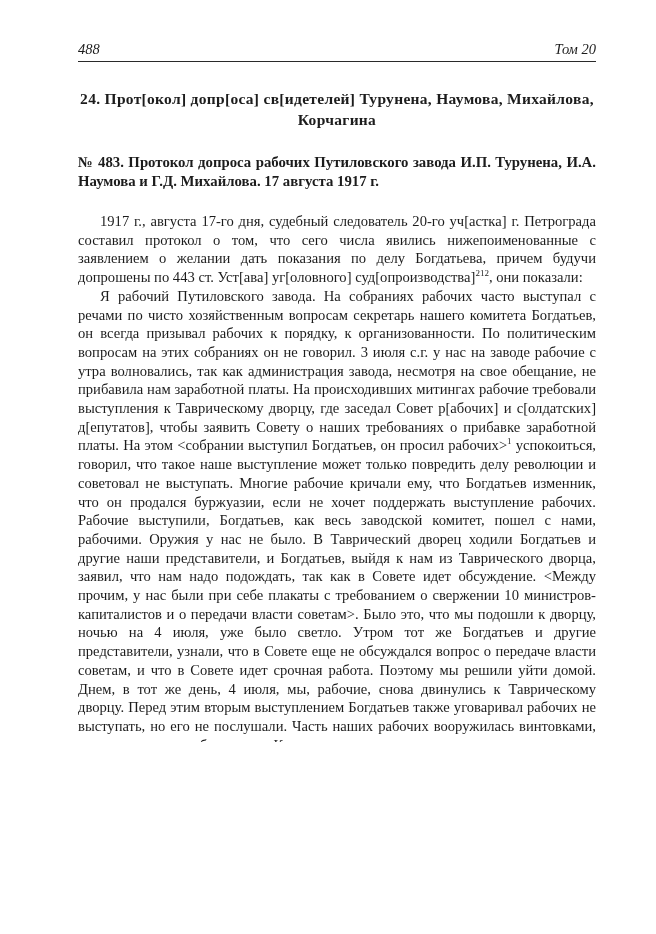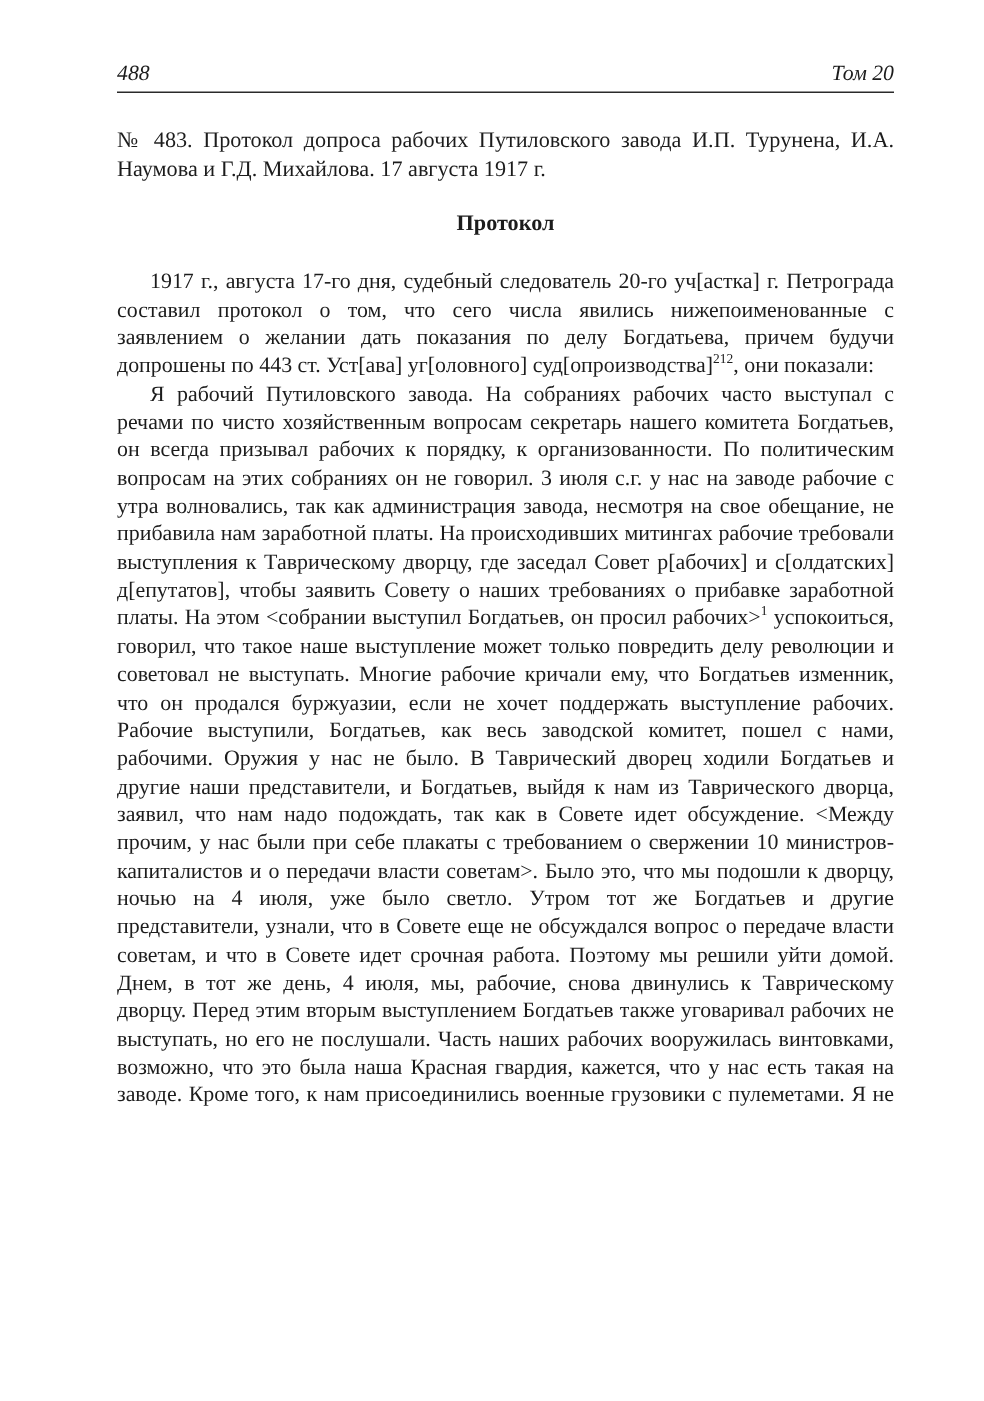--- a/index.html
+++ b/index.html
@@ -35,21 +35,21 @@
   .section-title {
     font-size: 15.5px;
     font-weight: bold;
     text-align: center;
     line-height: 21px;
     letter-spacing: 0.3px;
     margin: 26px 0 0 0;
   }
   .doc-heading {
     font-size: 14.8px;
-    font-weight: normal;
+    font-weight: bold;
     text-align: justify;
     line-height: 19px;
     margin: 23px 0 16px 0;
   }
   .protocol-heading {
     font-size: 14.8px;
     font-weight: bold;
     text-align: center;
     margin: 17px 0 0 0;
     line-height: 18px;
@@ -104,24 +104,24 @@
 <body>
 
 <div class="page">
 
   <div class="running-head">
     <span>488</span>
     <span>Том 20</span>
   </div>
   <hr class="header-rule">
 
+  <div class="section-title">24. Прот[окол] допр[оса] св[идетелей] Турунена, Наумова, Михайлова, Корчагина</div>
 
   <div class="doc-heading">№ 483. Протокол допроса рабочих Путиловского завода И.П. Турунена, И.А. Наумова и Г.Д. Михайлова. 17 августа 1917 г.</div>
 
-  <div class="protocol-heading">Протокол</div>
 
   <div class="body-text">
 
     <p class="indented"><span>1917 г., августа 17-го дня, судебный следователь 20-го уч[астка] г. Петрограда составил протокол о том, что сего числа явились нижепоименованные с заявлением о желании дать показания по делу Богдатьева, причем будучи допрошены по 443 ст. Уст[ава] уг[оловного] суд[опроизводства]</span><sup class="note-ref">212</sup><span>, они показали:</span></p>
 
 
     <p class="indented"><span>Я рабочий Путиловского завода. На собраниях рабочих часто выступал с речами по чисто хозяйственным вопросам секретарь нашего комитета Богдатьев, он всегда призывал рабочих к порядку, к организованности. По политическим вопросам на этих собраниях он не говорил. 3 июля с.г. у нас на заводе рабочие с утра волновались, так как администрация завода, несмотря на свое обещание, не прибавила нам заработной платы. На происходивших митингах рабочие требовали выступления к Таврическому дворцу, где заседал Совет р[абочих] и с[олдатских] д[епутатов], чтобы заявить Совету о наших требованиях о прибавке заработной платы. На этом &lt;собрании выступил Богдатьев, он просил рабочих&gt;</span><sup class="note-ref">1</sup><span> успокоиться, говорил, что такое наше выступление может только повредить делу революции и советовал не выступать. Многие рабочие кричали ему, что Богдатьев изменник, что он продался буржуазии, если не хочет поддержать выступление рабочих. Рабочие выступили, Богдатьев, как весь заводской комитет, пошел с нами, рабочими. Оружия у нас не было. В Таврический дворец ходили Богдатьев и другие наши представители, и Богдатьев, выйдя к нам из Таврического дворца, заявил, что нам надо подождать, так как в Совете идет обсуждение. &lt;Между прочим, у нас были при себе плакаты с требованием о свержении 10 министров-капиталистов и о передачи власти советам&gt;. Было это, что мы подошли к дворцу, ночью на 4 июля, уже было светло. Утром тот же Богдатьев и другие представители, узнали, что в Совете еще не обсуждался вопрос о передаче власти советам, и что в Совете идет срочная работа. Поэтому мы решили уйти домой. Днем, в тот же день, 4 июля, мы, рабочие, снова двинулись к Таврическому дворцу. Перед этим вторым выступлением Богдатьев также уговаривал рабочих не выступать, но его не послушали. Часть наших рабочих вооружилась винтовками, возможно, что это была наша Красная гвардия, кажется, что у нас есть такая на заводе. Кроме того, к нам присоединились военные грузовики с пулеметами. Я не знаю, шел ли Богдатьев или ехал на грузовике, я его не видел. Когда мы еще шли к Таврическому дворцу</span></p>
 
   </div>
 

